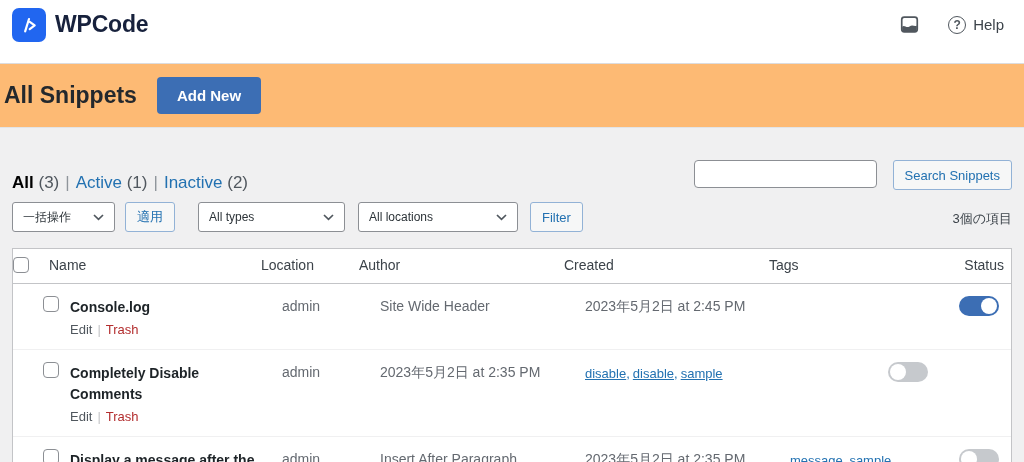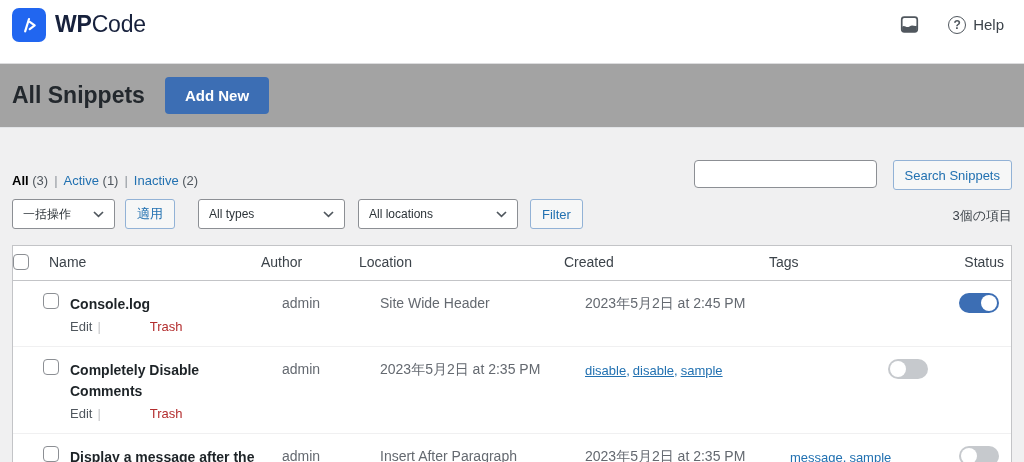--- a/index.html
+++ b/index.html
@@ -17,42 +17,42 @@
     height:64px;background:#fff;border-bottom:1px solid #dcdcde;
     display:flex;align-items:center;padding:0 20px 14px 12px;
   }
   .brand{display:flex;align-items:center;}
   .brand-logo{
     width:34px;height:34px;border-radius:7px;background:var(--logo);
     display:flex;align-items:center;justify-content:center;flex:0 0 auto;
   }
   .brand-text{font-size:23px;margin-left:9px;color:#17213c;letter-spacing:-.2px;}
   .brand-text .wp{font-weight:bold;}
-  .brand-text .code{font-weight:400;}
+  .brand-text .code{font-weight:700;}
   .topbar-right{margin-left:auto;display:flex;align-items:center;gap:28px;color:#50575e;}
   .help{display:flex;align-items:center;gap:7px;font-size:15px;color:#3c434a;cursor:pointer;}
   .q-circle{
     width:18px;height:18px;border:1.7px solid #50575e;border-radius:50%;
     display:flex;align-items:center;justify-content:center;font-size:12px;font-weight:bold;color:#50575e;
   }
   
   .page-header{
-    height:64px;background:#a3a3a3;border-bottom:1px solid #e2e4e7;
-    display:flex;align-items:center;padding:0 12px;
+    height:64px;background:#fdba74;border-bottom:1px solid #e2e4e7;
+    display:flex;align-items:center;padding:0 4px;
   }
   .page-title{font-size:23px;font-weight:600;color:#23282d;margin:0;}
   .add-new{
     margin-left:20px;background:var(--accent);color:#fff;border:none;border-radius:4px;
     font-size:15px;font-weight:bold;padding:10px 20px;cursor:pointer;
     font-family:inherit;
   }
   
   .content{padding:0 12px;}
   .toolbar{display:flex;justify-content:space-between;align-items:flex-start;}
-  .views{margin-top:45px;font-size:13px;}
+  .views{margin-top:45px;font-size:17px;}
   .views a{text-decoration:none;color:var(--link);}
   .views .view-label.current{color:#000;font-weight:bold;}
   .views .count{color:#50575e;}
   .views .sep{color:#8f959b;margin:0 6px;}
   .search-form{margin-top:32px;display:flex;align-items:flex-start;gap:16px;}
   .search-input{
     width:183px;height:28px;border:1px solid #8c8f94;border-radius:4px;background:#fff;
     padding:0 8px;font-family:inherit;font-size:13px;
   }
   .btn-secondary{
@@ -80,21 +80,21 @@
   .cell-cb{padding:12px 0 0 9px;}
   .thead .cell-cb{padding-top:8px;}
   .checkbox{
     display:inline-block;width:16px;height:16px;background:#fff;border:1px solid #8c8f94;
     border-radius:4px;cursor:pointer;
   }
   .cell-name{padding:13px 24px 12px 0;}
   .name-link{font-size:14px;font-weight:bold;color:#1d2327;text-decoration:none;line-height:1.45;display:inline-block;}
   .row-actions{margin-top:5px;font-size:13px;}
   .row-actions .edit{color:#50575e;text-decoration:none;cursor:pointer;}
-  .row-actions .trash{color:var(--danger);text-decoration:none;cursor:pointer;margin-left:44px;}
+  .row-actions .trash{color:var(--danger);text-decoration:none;cursor:pointer;}
   .row-actions .sep{color:#c3c4c7;margin:0 5px;}
   .cell-author,.cell-location,.cell-created{padding:14px 10px 0 0;font-size:14px;color:var(--muted);}
   .cell-tags{padding:14px 10px 0 0;font-size:13px;line-height:1.6;}
   .cell-tags a{color:var(--link);text-decoration:underline;}
   .cell-tags .comma{color:var(--link);margin-right:3px;}
   .cell-status{padding:12px 12px 0 0;text-align:right;}
   .thead .cell-status{padding:8px 7px 0 0;}
   .toggle{
     width:40px;height:20px;border-radius:10px;background:var(--toggle-off);
     display:inline-block;position:relative;cursor:pointer;
@@ -172,22 +172,22 @@
     </span>
     <button class="btn-secondary">Filter</button>
     <span class="items-count">3個の項目</span>
   </div>
 
   <div class="snippets-table">
 
     <div class="trow thead">
       <div class="cell cell-cb"><span class="checkbox"></span></div>
       <div class="cell">Name</div>
+      <div class="cell">Location</div>
       <div class="cell">Author</div>
-      <div class="cell">Location</div>
       <div class="cell">Created</div>
       <div class="cell">Tags</div>
       <div class="cell cell-status">Status</div>
     </div>
 
     <div class="trow tbody-row">
       <div class="cell cell-cb"><span class="checkbox"></span></div>
       <div class="cell cell-name">
         <a href="#" class="name-link">Console.log</a>
         <div class="row-actions">

